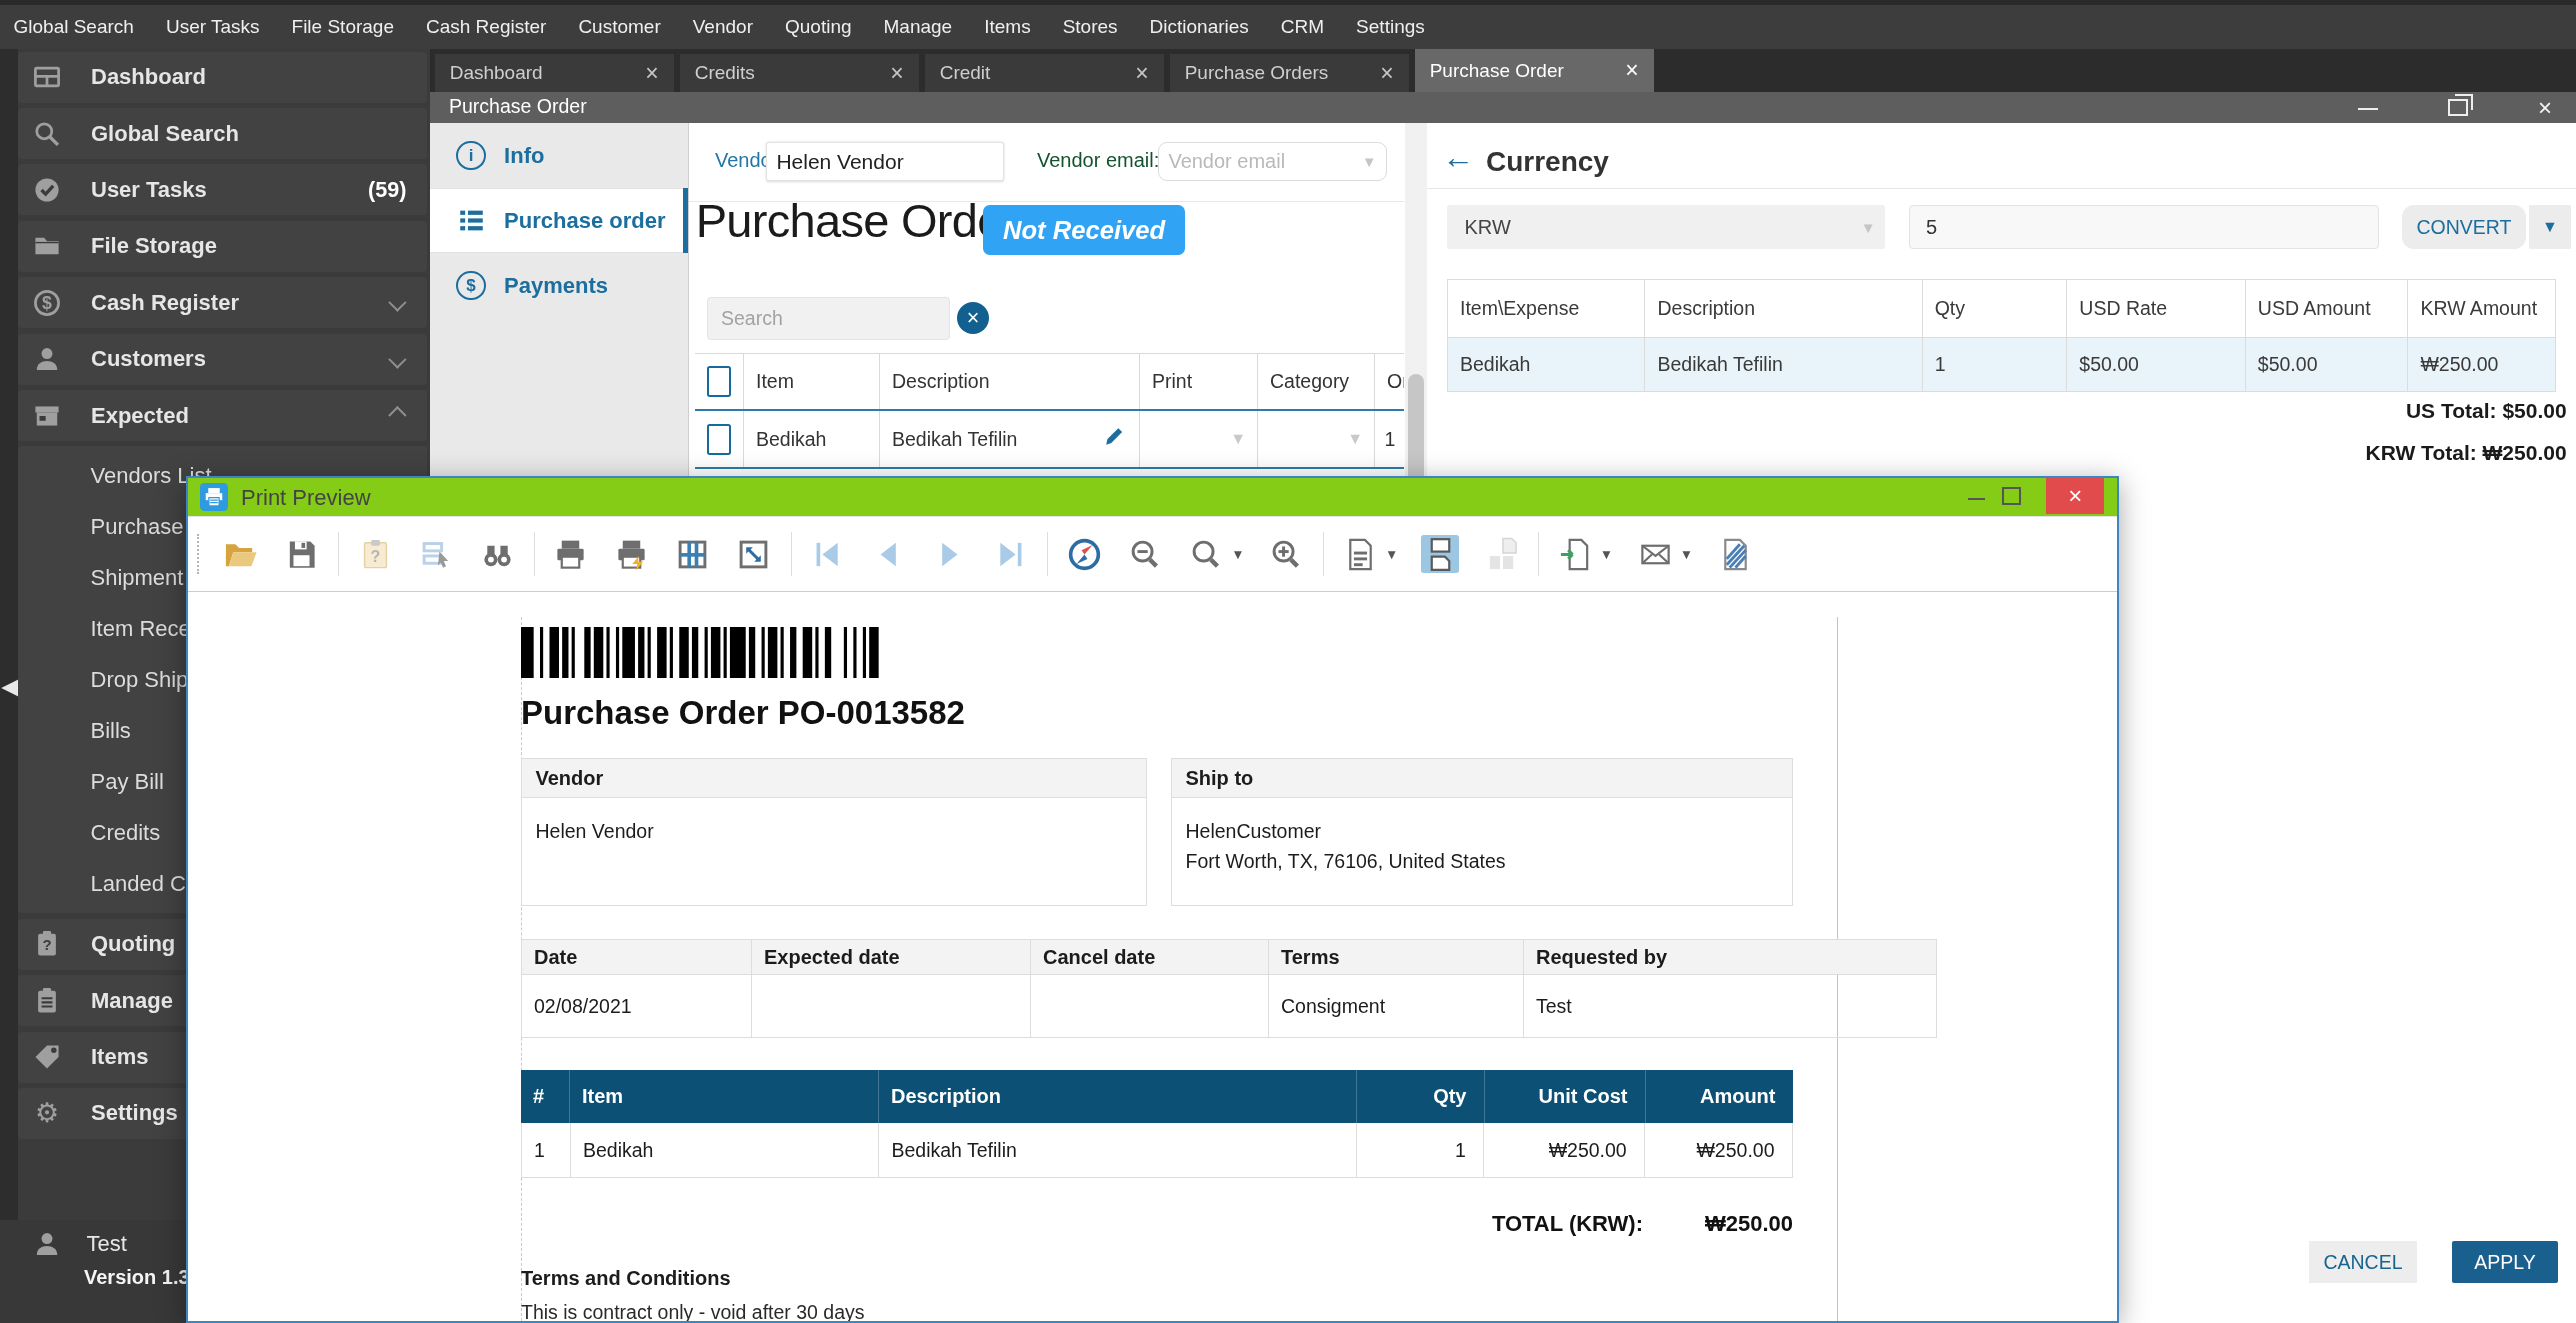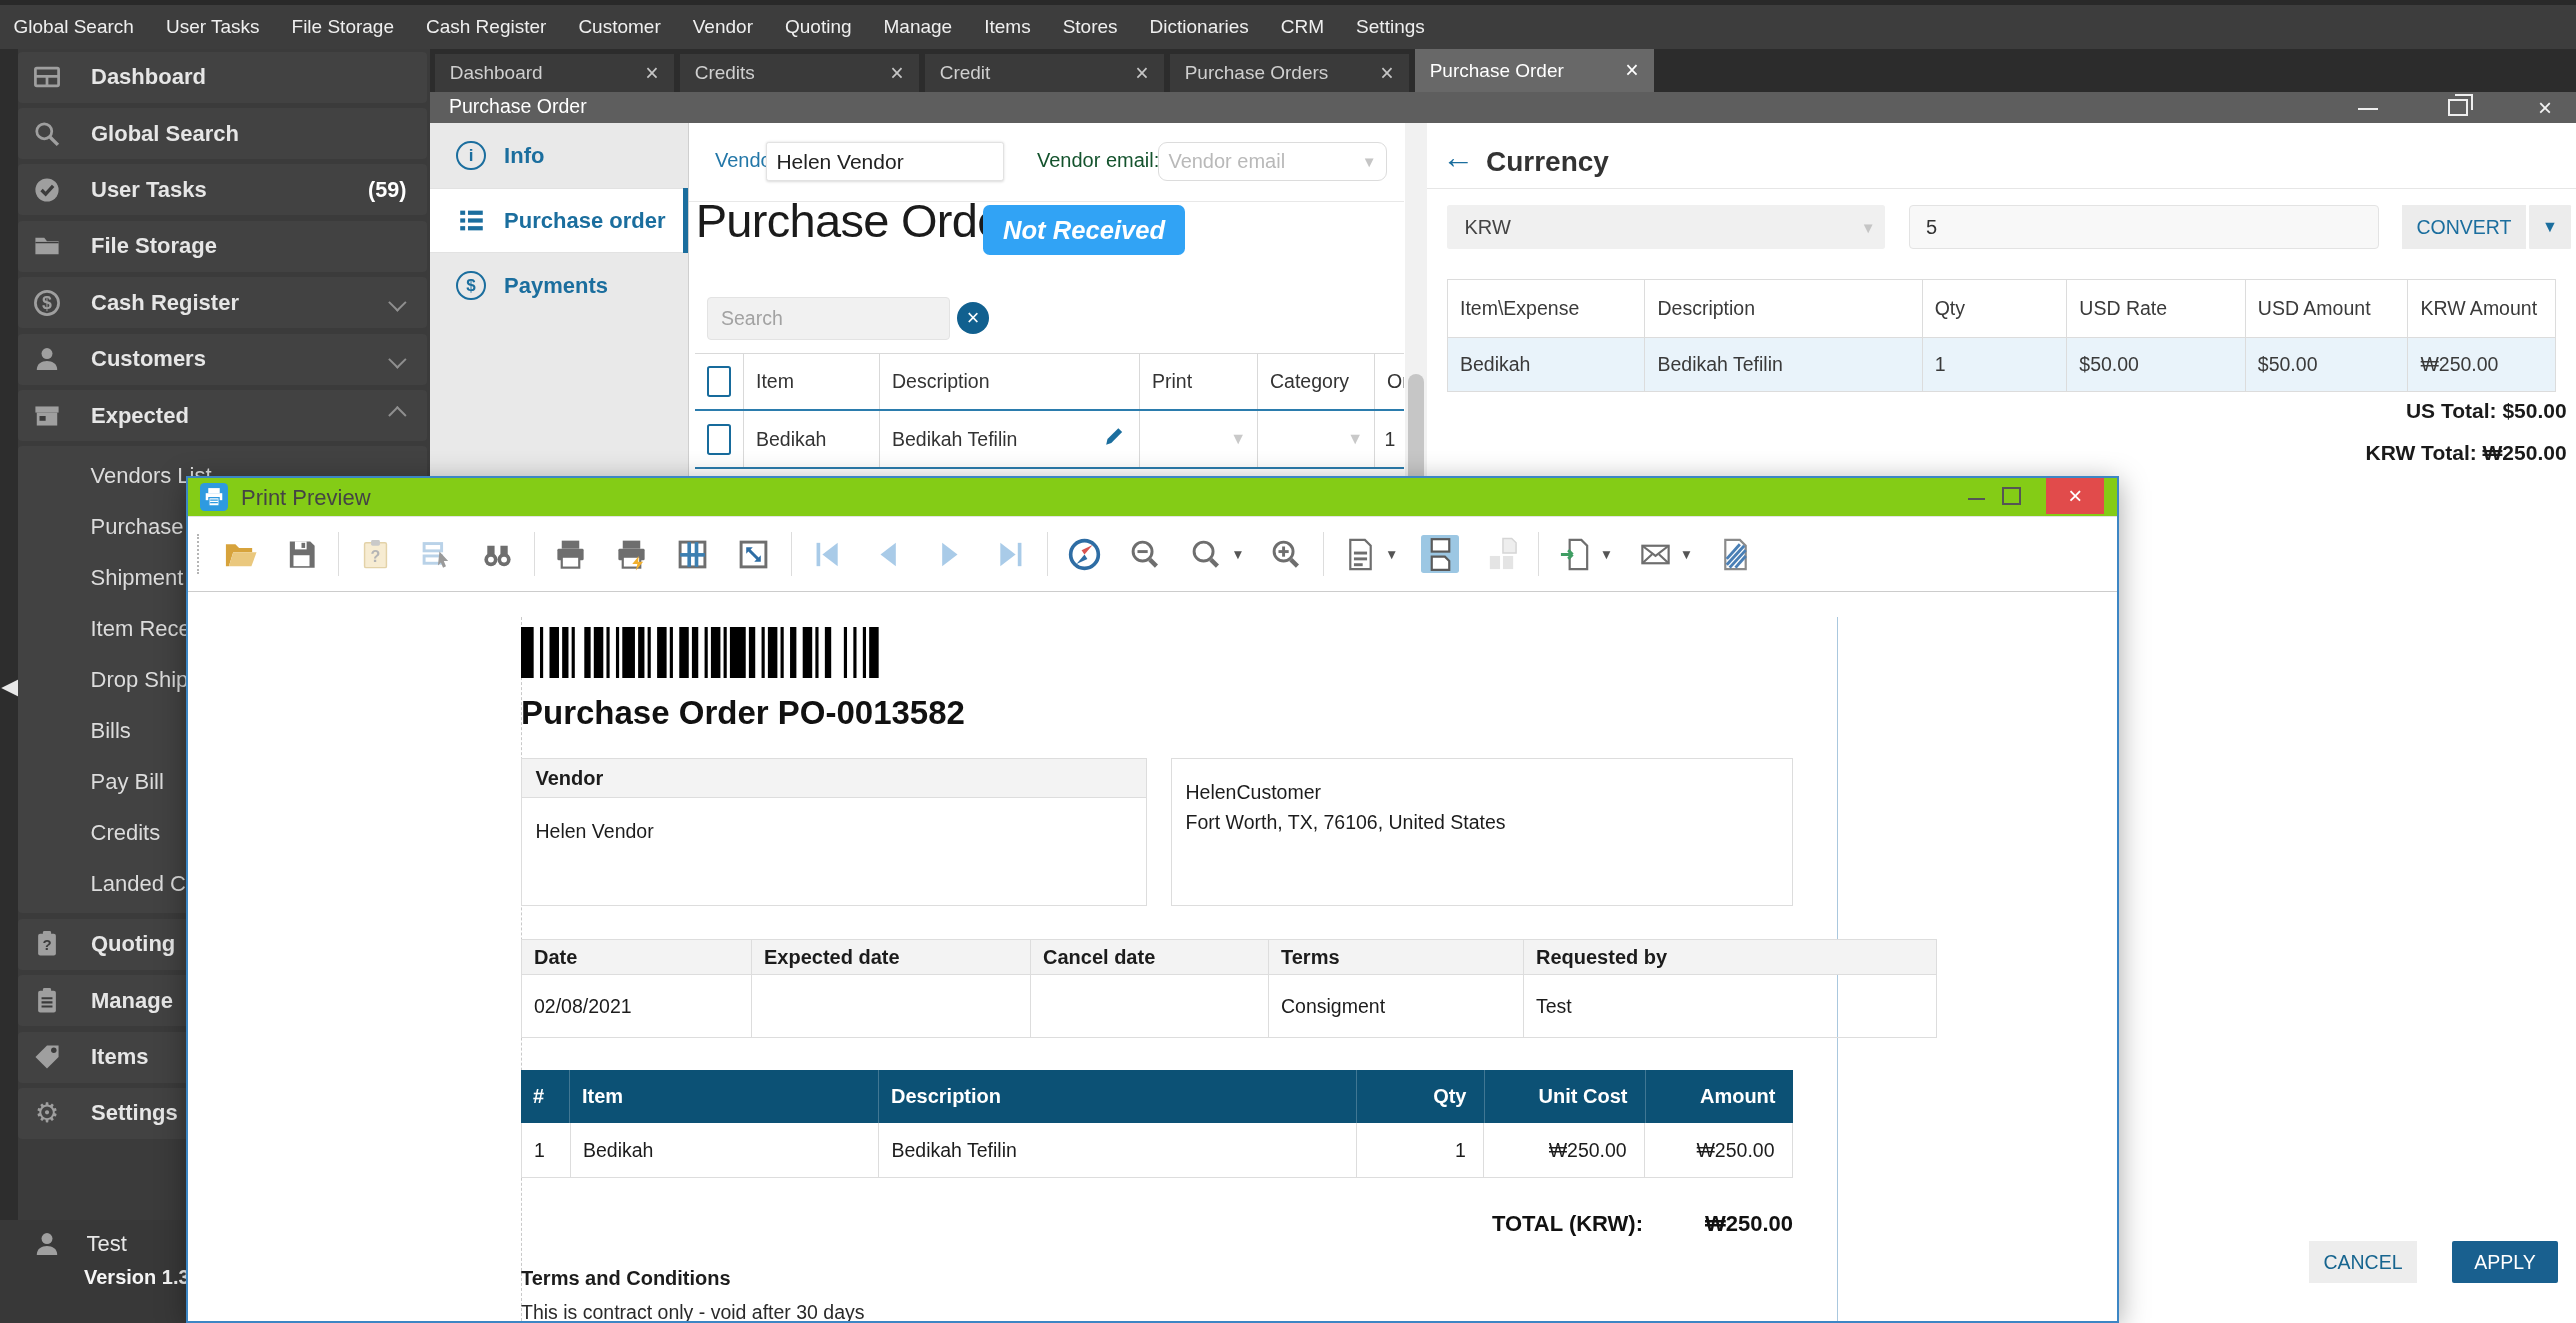--- a/index.html
+++ b/index.html
@@ -102,21 +102,21 @@
   .cur-back{position:absolute;left:15px;top:16px;font-size:32px;color:#1b6e9e;font-weight:700;}
   .cur-title{position:absolute;left:59px;top:23px;font-size:28px;font-weight:600;color:#333;}
   .cur-divider{position:absolute;left:0;right:0;top:65px;border-top:0.7px solid #e6e6e6;}
   .cur-select{position:absolute;left:20px;top:82px;width:438px;height:44px;background:#f0f0f0;
        border-radius:2.7px;display:flex;align-items:center;}
   .cur-select-text{margin-left:17.5px;font-size:20px;color:#444;}
   .cur-input{position:absolute;left:482px;top:82px;width:470px;height:44px;background:#f8f8f8;
        border:1.3px solid #e3e3e3;border-radius:4px;font-size:20px;color:#333;padding:0 16px;
        box-sizing:border-box;font-family:inherit;}
   .convert-btn{position:absolute;left:975px;top:82px;width:124px;height:44px;background:#ececec;
-       color:#1b6e9e;font-size:19.5px;display:flex;align-items:center;justify-content:center;border-radius:0;}
+       color:#1b6e9e;font-size:19.5px;display:flex;align-items:center;justify-content:center;border-radius:12px;}
   .convert-caret{position:absolute;left:1102px;top:82px;width:42px;height:44px;background:#ececec;
        color:#1b6e9e;font-size:16px;display:flex;align-items:center;justify-content:center;border-radius:1.3px;}
   .cur-table{position:absolute;left:20px;top:156px;width:1109px;border:0.7px solid #dcdcdc;box-sizing:border-box;}
   .cur-thead{display:flex;height:57px;}
   .cur-trow{display:flex;height:53px;background:#e9f3fa;border-top:0.7px solid #dcdcdc;}
   .cur-cell{display:flex;align-items:center;padding-left:12px;font-size:19.5px;color:#3a3a3a;
             box-sizing:border-box;border-left:0.7px solid #dcdcdc;overflow:hidden;white-space:nowrap;}
   .cur-cell:first-child{border-left:none;}
   .cur-total{position:absolute;right:9.4px;font-size:21px;font-weight:700;color:#1a1a1a;white-space:nowrap;}
   .btn-cancel{position:absolute;left:882px;top:1118px;width:108px;height:42px;background:#ededed;
@@ -704,20 +704,21 @@
           <rect x="420" y="0" width="4" height="76" fill="#000"></rect>
           <rect x="432" y="0" width="4" height="76" fill="#000"></rect>
           <rect x="440" y="0" width="12" height="76" fill="#000"></rect>
         </svg>
       <div class="doc-title">Purchase Order PO-0013582</div>
       <div class="doc-box" style="left:333px;width:626px;">
         <div class="doc-box-header">Vendor</div>
         <div class="doc-box-body">Helen Vendor</div>
       </div>
       <div class="doc-box" style="left:983px;width:622px;">
+        <div class="doc-box-header">Ship to</div>
         <div class="doc-box-body">
           <div>HelenCustomer</div>
           <div>Fort Worth, TX, 76106, United States</div>
         </div>
       </div>
       <div class="doc-table" style="top:346px;">
         <div class="doc-thead">
           <div class="doc-cell" style="width:229px;">Date</div>
           <div class="doc-cell" style="width:279px;">Expected date</div>
           <div class="doc-cell" style="width:238px;">Cancel date</div>

